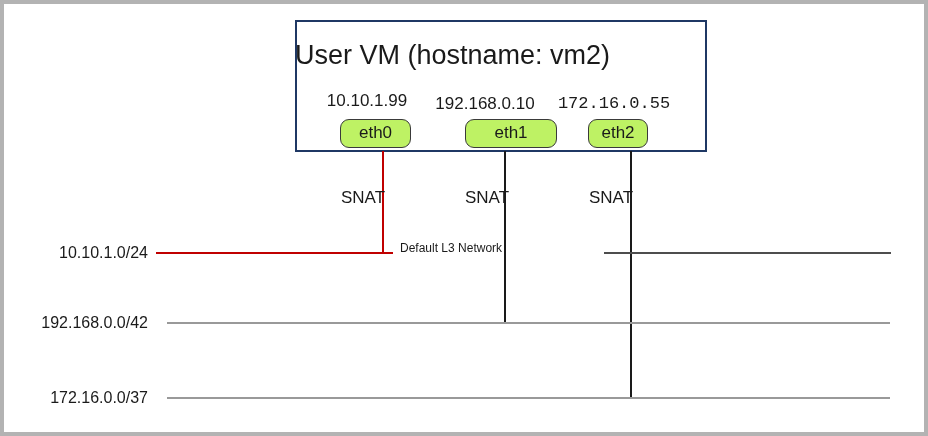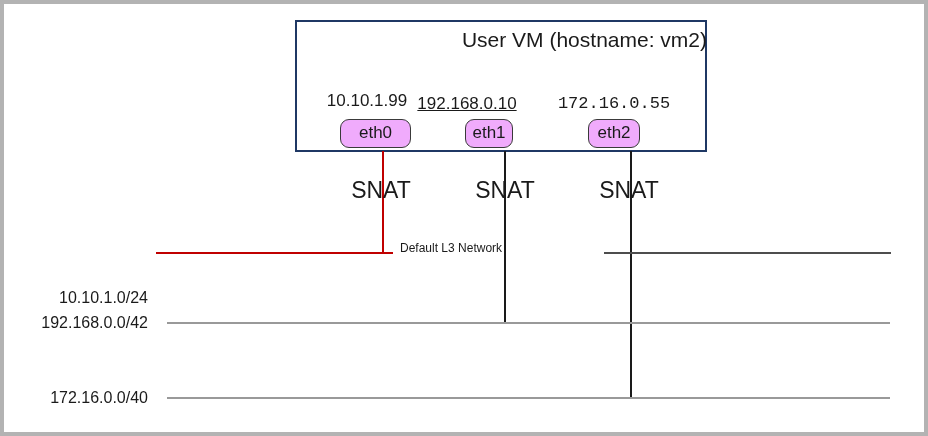--- a/index.html
+++ b/index.html
@@ -27,93 +27,93 @@
   .vm-box {
     position: absolute;
     left: 295px; top: 20px;
     width: 412px; height: 132px;
     border: 2px solid #1f3864;
     box-sizing: border-box;
     background: #ffffff;
   }
   .vm-title {
     position: absolute;
-    left: 295px; top: 28px;
+    left: 295px; top: 40px;
     width: 412px;
-    text-align: right;
-    font-size: 21px;
+    text-align: left;
+    font-size: 27px;
     white-space: nowrap;
     z-index: 5;
   }
   .ip-label {
     position: absolute;
     width: 144px;
     text-align: center;
     font-size: 17px;
     white-space: nowrap;
     z-index: 5;
   }
   .ip0 { left: 295px; top: 91px; }
-  .ip1 { left: 395px; top: 94px; text-decoration: underline; }
+  .ip1 { left: 413px; top: 94px; }
   .ip2 { left: 542px; top: 94px; font-family: Liberation Mono, monospace; }
   .eth-box {
     position: absolute;
     top: 119px;
     height: 29px;
     box-sizing: border-box;
     border: 1.5px solid #3a3a3a;
     border-radius: 9px;
-    background: #f0abfc;
+    background: #bef264;
     text-align: center;
     font-size: 17px;
     line-height: 26px;
     z-index: 5;
   }
   .eth0 { left: 340px; width: 71px; }
-  .eth1 { left: 465px; width: 48px; }
-  .eth2 { left: 588px; width: 52px; }
+  .eth1 { left: 465px; width: 92px; }
+  .eth2 { left: 588px; width: 60px; }
   
   .vline {
     position: absolute;
     width: 1.5px;
     z-index: 1;
   }
   .v-eth0 { left: 382px; top: 151px; height: 102px; background: #c00000; }
   .v-eth1 { left: 504px; top: 151px; height: 172px; background: #1a1a1a; }
   .v-eth2 { left: 630px; top: 151px; height: 247px; background: #1a1a1a; }
   .hline {
     position: absolute;
     z-index: 1;
   }
   .h-net0-red   { left: 156px; top: 252px; width: 237px; height: 1.5px; background: #c00000; }
   .h-net0-right { left: 604px; top: 252px; width: 287px; height: 1.5px; background: #4d4d4d; }
   .h-net1 { left: 167px; top: 322px; width: 723px; height: 2px; background: #999999; }
   .h-net2 { left: 167px; top: 397px; width: 723px; height: 2px; background: #999999; }
   
   .snat-label {
     position: absolute;
-    top: 177px;
+    top: 188px;
     width: 80px;
-    text-align: center;
-    font-size: 23px;
+    text-align: left;
+    font-size: 17px;
     z-index: 5;
   }
   .snat0 { left: 341px; }
   .snat1 { left: 465px; }
   .snat2 { left: 589px; }
   .net-label {
     position: absolute;
     left: 0;
     width: 148px;
     text-align: right;
     font-size: 16px;
     white-space: nowrap;
     z-index: 5;
   }
-  .net0 { top: 244px; margin-top: 45px; }
+  .net0 { top: 244px; }
   .net1 { top: 314px; }
   .net2 { top: 389px; }
   .l3-label {
     position: absolute;
     left: 400px; top: 241px;
     width: 202px;
     font-size: 12px;
     white-space: nowrap;
     z-index: 5;
   }
@@ -142,18 +142,18 @@
   <div class="eth-box eth0">eth0</div>
   <div class="eth-box eth1">eth1</div>
   <div class="eth-box eth2">eth2</div>
 
   <div class="snat-label snat0">SNAT</div>
   <div class="snat-label snat1">SNAT</div>
   <div class="snat-label snat2">SNAT</div>
 
   <div class="net-label net0">10.10.1.0/24</div>
   <div class="net-label net1">192.168.0.0/42</div>
-  <div class="net-label net2">172.16.0.0/40</div>
+  <div class="net-label net2">172.16.0.0/37</div>
 
   <div class="l3-label">Default L3 Network</div>
 
   <div class="frame-border"></div>
 </div>
 
 </body></html>

